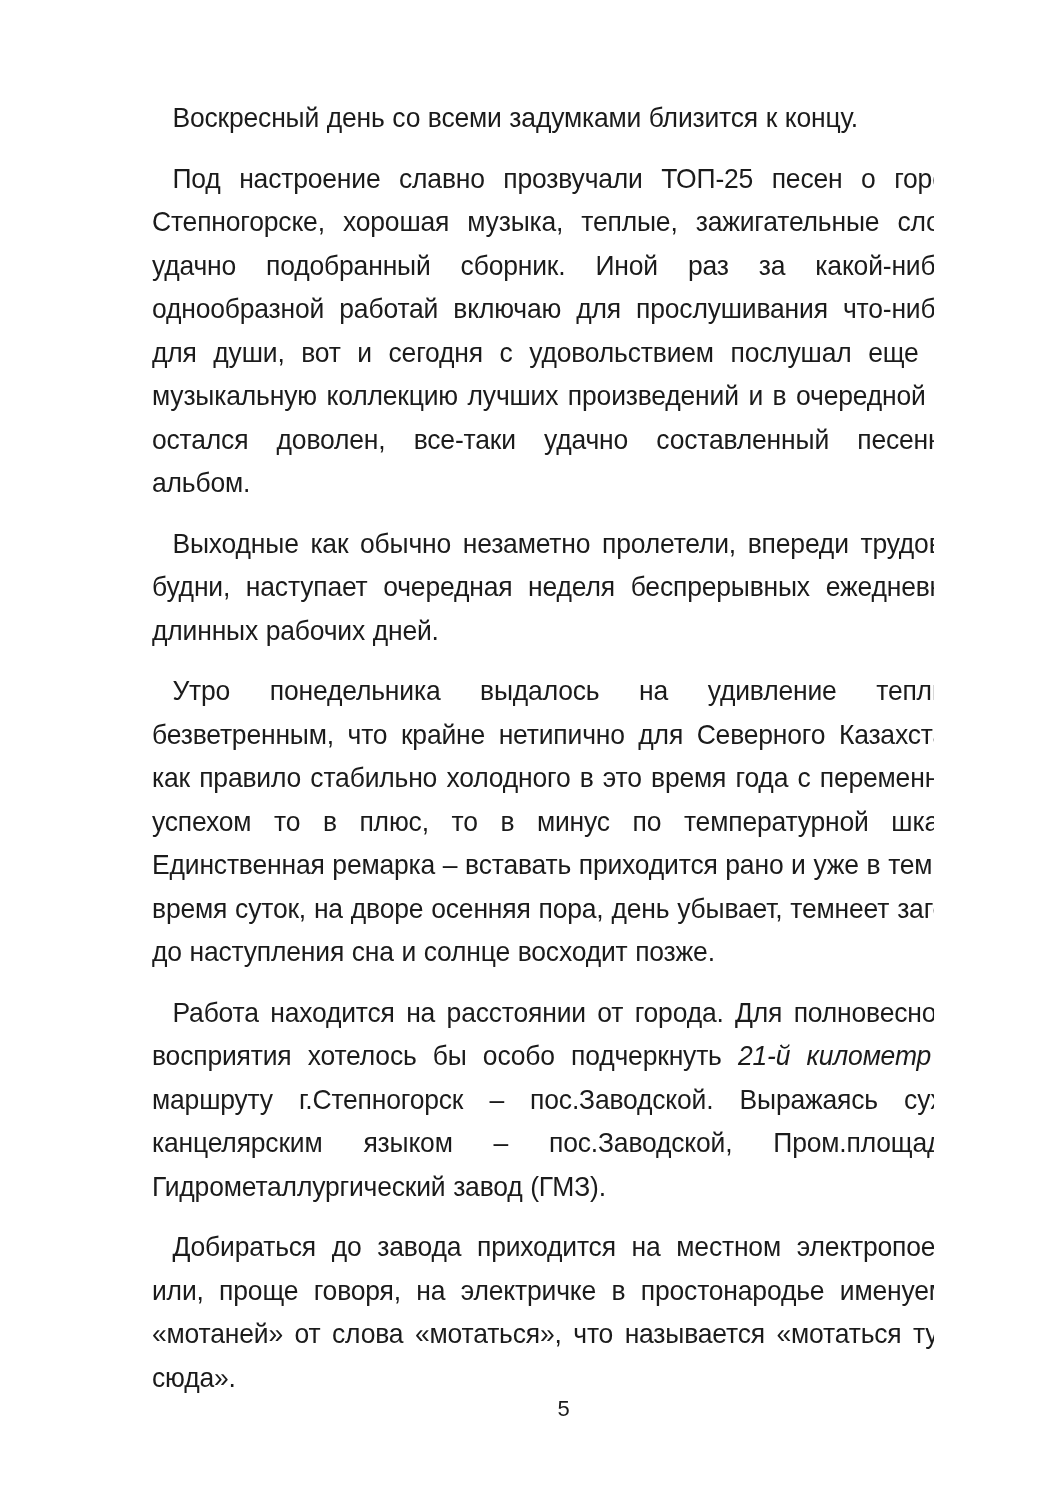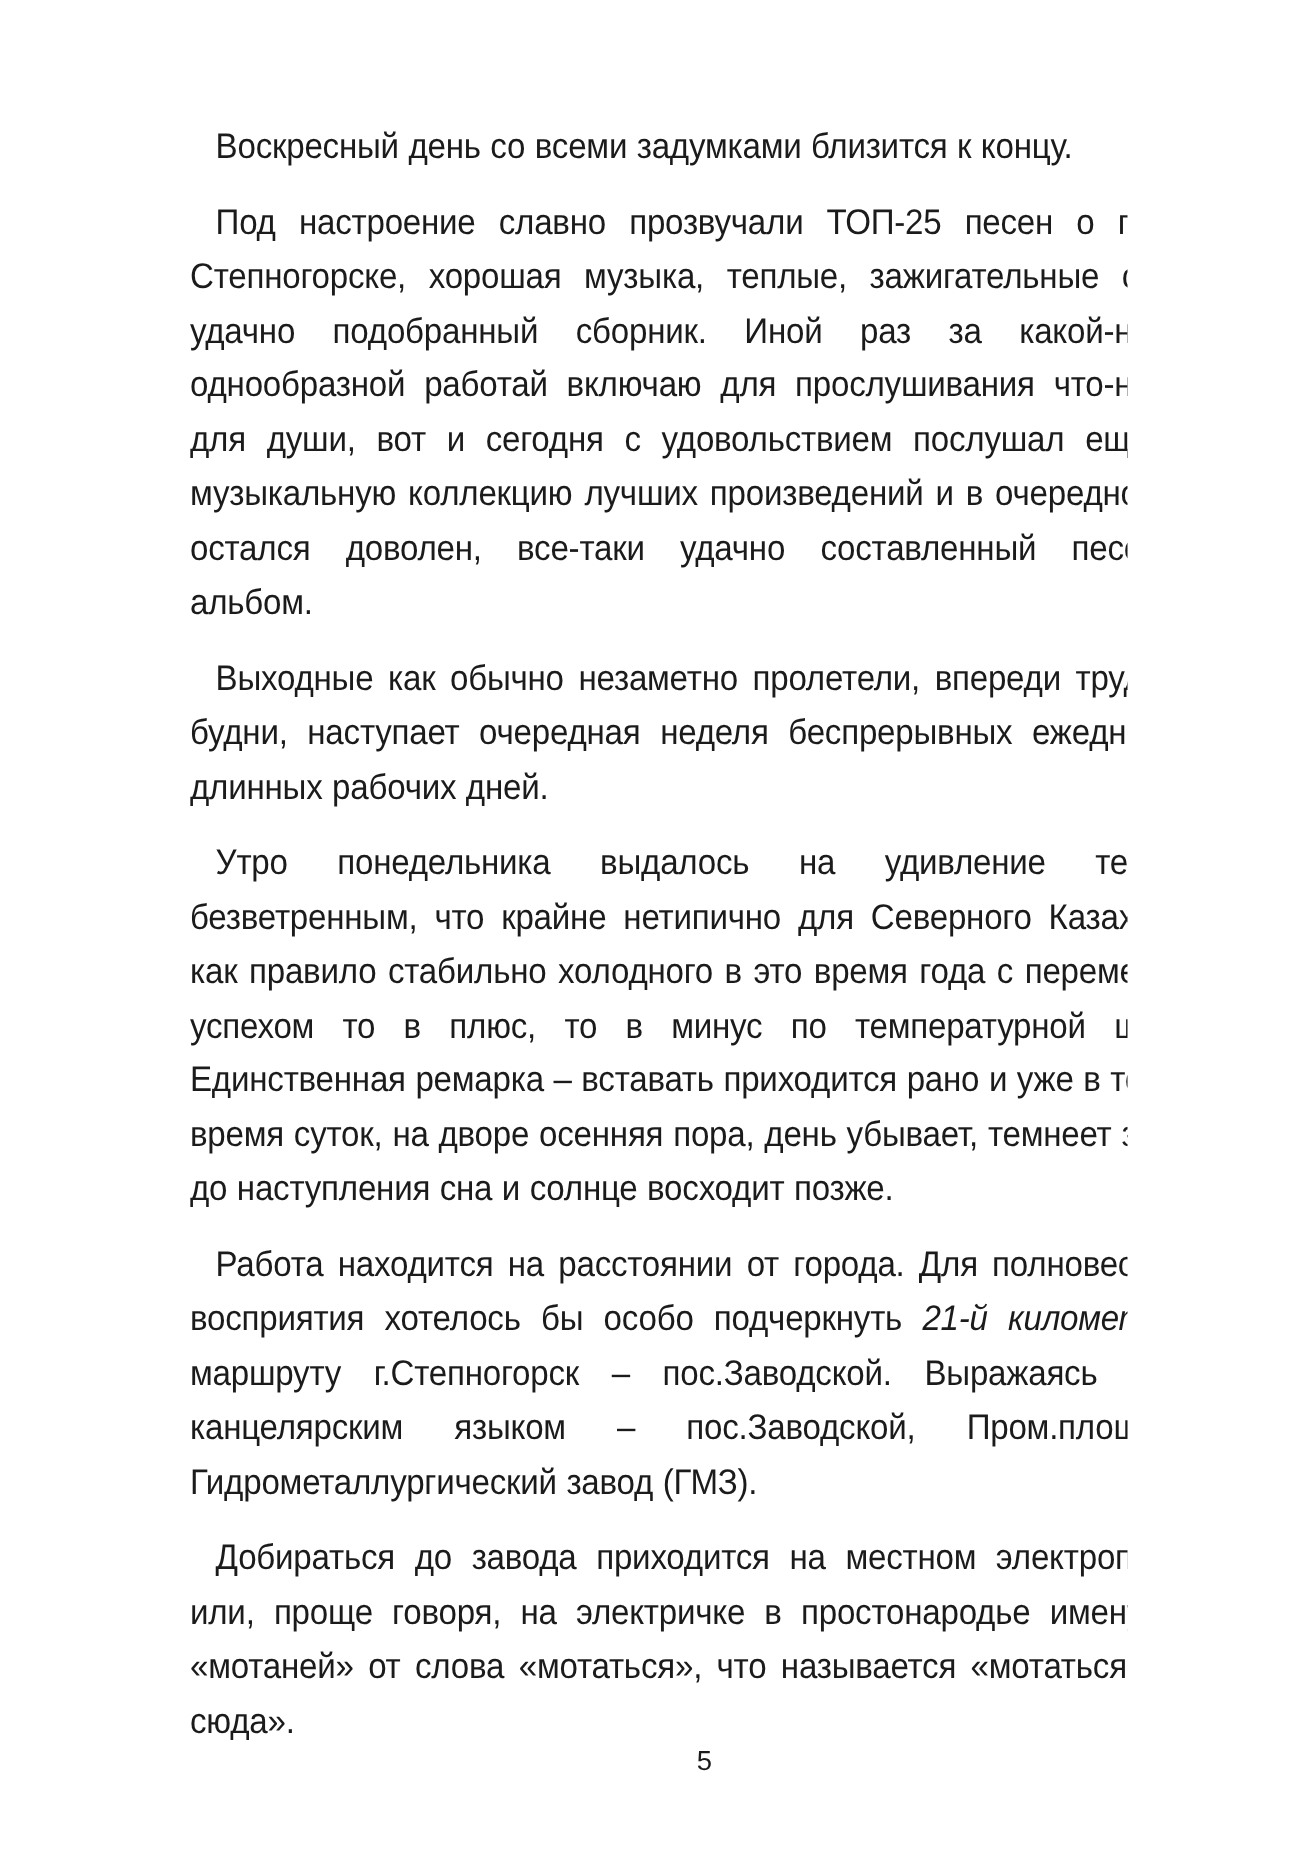--- a/index.html
+++ b/index.html
@@ -8,20 +8,21 @@
     background: #ffffff;
   }
   .page {
     position: relative;
     width: 902px;
     height: 1490px;
     background: #ffffff;
     overflow: hidden;
     font-family: "Liberation Sans", sans-serif;
     color: #1b1b1b;
+    padding-left: 32px;
   }
   .content {
     position: absolute;
     left: 152px;
     top: 96px;
     width: 886px;              
     transform: scaleX(0.93);   
     transform-origin: 0 0;
   }
   .para {

